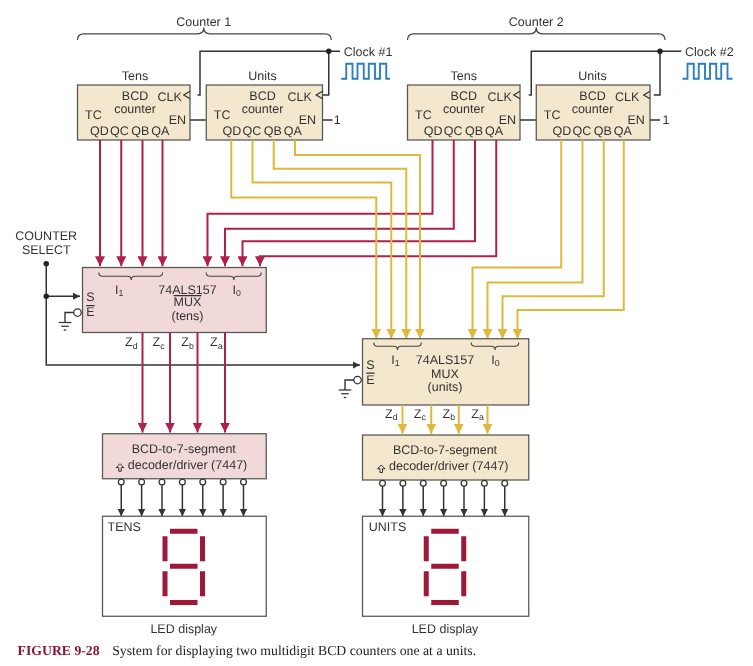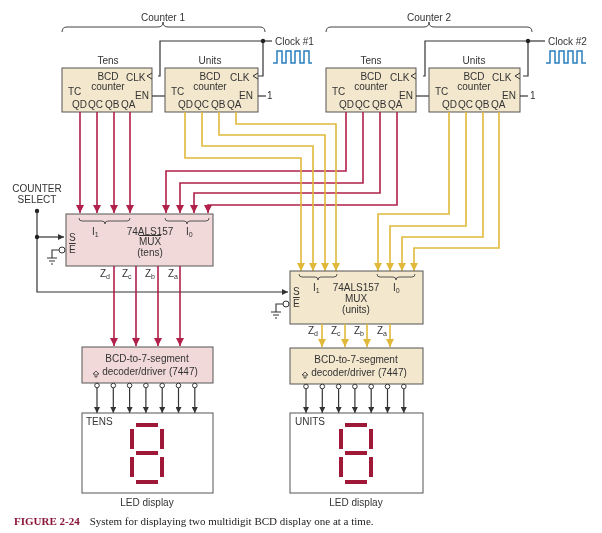--- a/index.html
+++ b/index.html
@@ -290,14 +290,14 @@
       <rect x="345" y="451" width="22" height="4"></rect>
       <rect x="339" y="457" width="4" height="20"></rect>
       <rect x="369" y="457" width="4" height="20"></rect>
       <rect x="345" y="480" width="22" height="4"></rect>
     </g>
     <text x="356" y="506" font-size="10" text-anchor="middle">LED display</text>
   </g>
 </svg>
 
 <div class="caption">
-  <span class="fig">FIGURE 2-24</span><span>System for displaying two multidigit BCD display one at a time.</span>
+  <span class="fig">FIGURE 9-28</span><span>System for displaying two multidigit BCD counters one at a units.</span>
 </div>
 
 </body></html>

